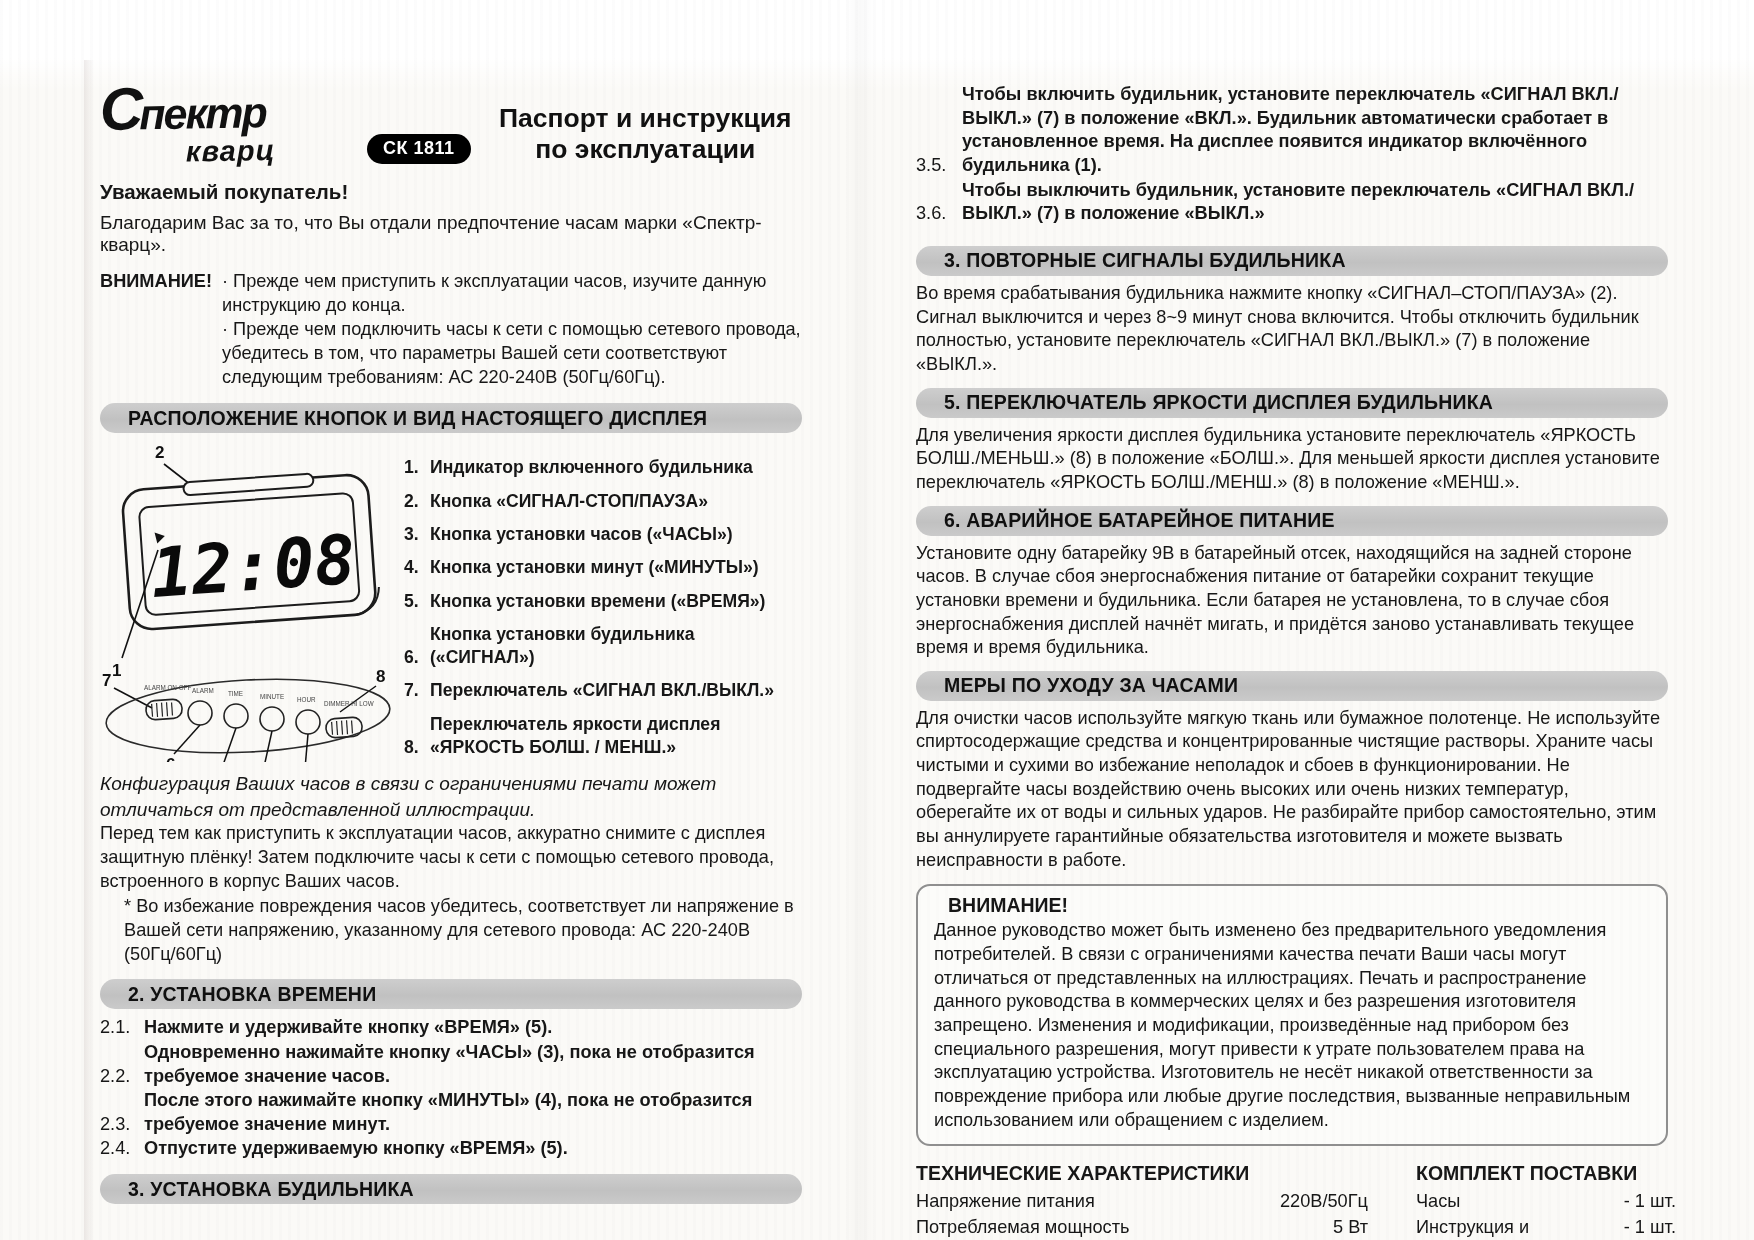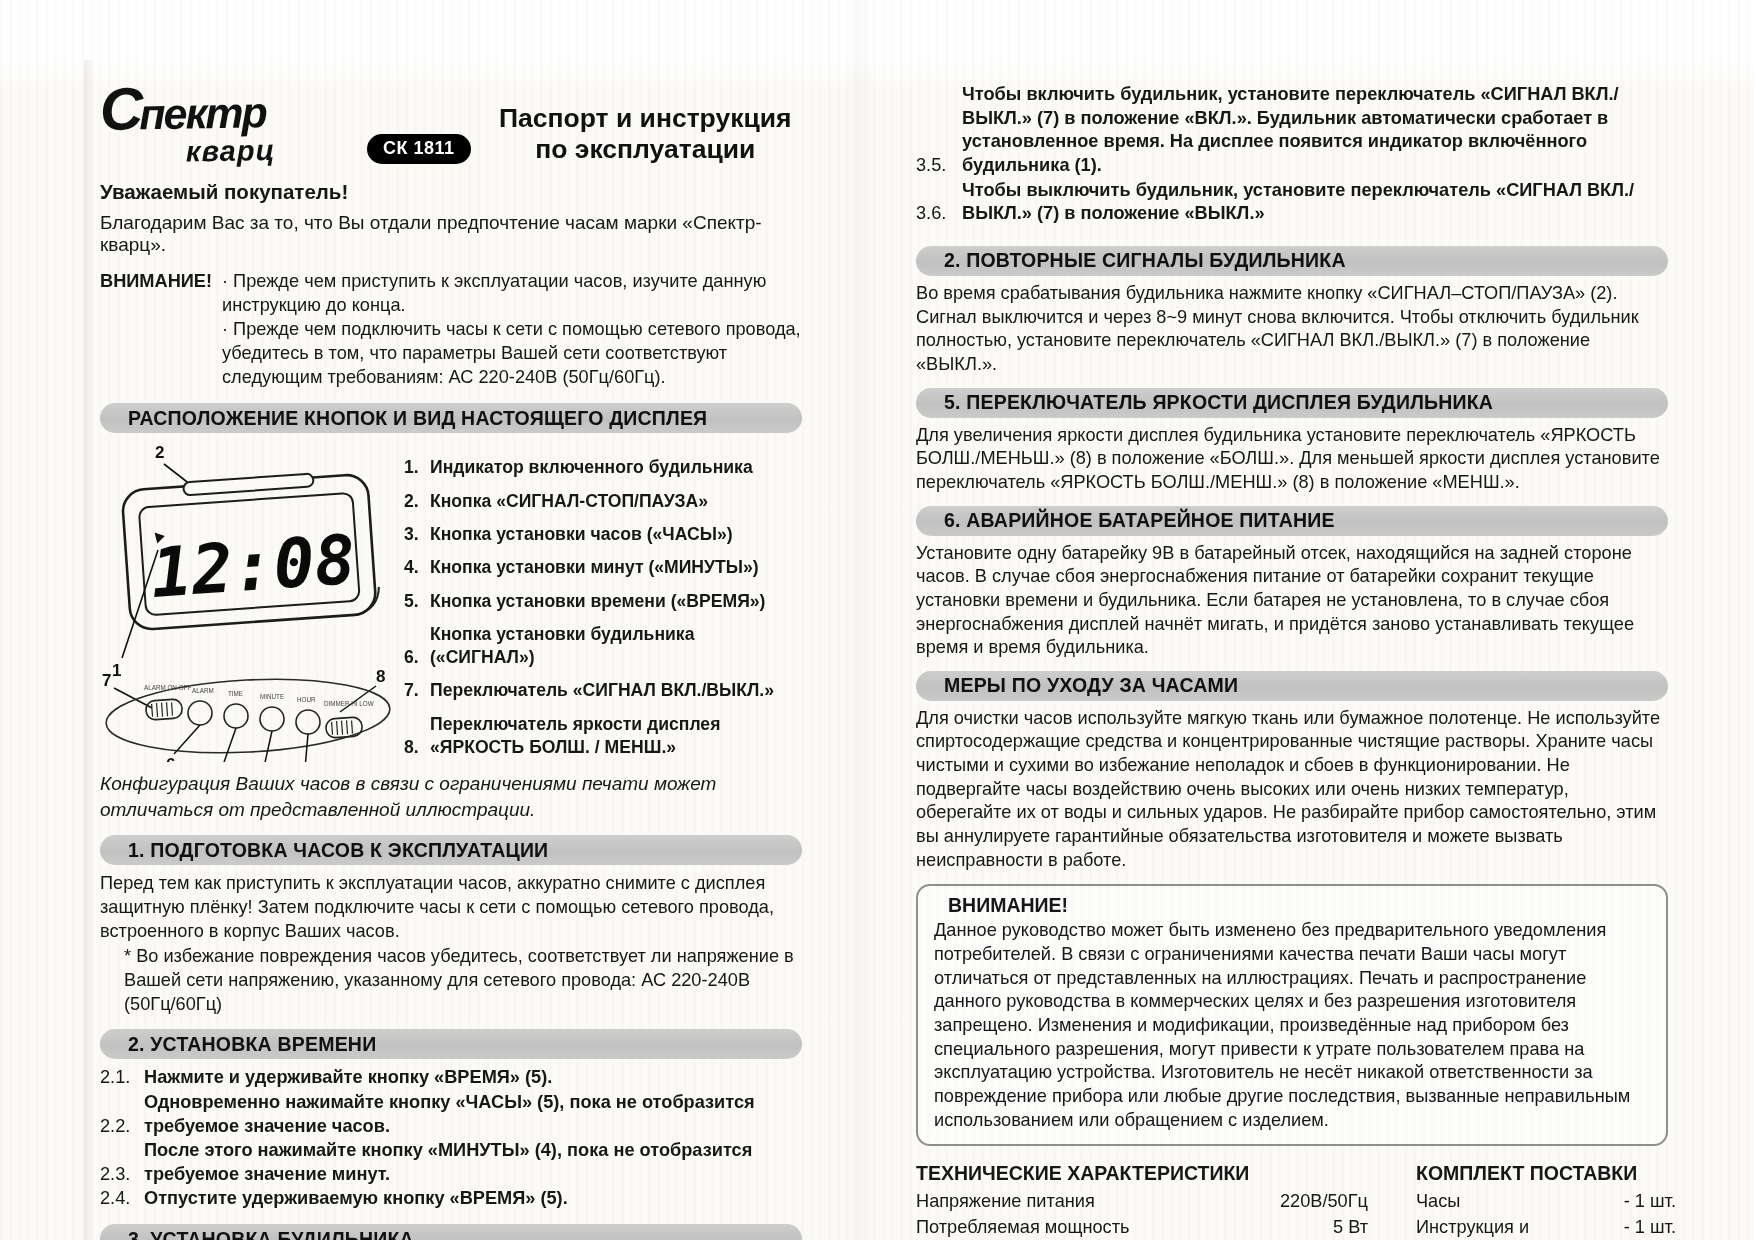--- a/index.html
+++ b/index.html
@@ -230,32 +230,31 @@
         </div>
       <div class="step">
           <span class="n">8.</span>
           <span class="t">Переключатель яркости дисплея «ЯРКОСТЬ БОЛШ. / МЕНШ.»</span>
         </div>
     </div>
   </div>
 
   <div class="italic-note">Конфигурация Ваших часов в связи с ограничениями печати может отличаться от представленной иллюстрации.</div>
 
-  <div class="bar">1. ПОДГОТОВКА ЧАСОВ К ЭКСПЛУАТАЦИИ</div>
   <p class="body-p">Перед тем как приступить к эксплуатации часов, аккуратно снимите с дисплея защитную плёнку! Затем подключите часы к сети с помощью сетевого провода, встроенного в корпус Ваших часов.</p>
   <p class="note-star">* Во избежание повреждения часов убедитесь, соответствует ли напряжение в Вашей сети напряжению, указанному для сетевого провода: АС 220-240В (50Гц/60Гц)</p>
 
   <div class="bar">2. УСТАНОВКА ВРЕМЕНИ</div>
   <div class="step">
       <span class="n">2.1.</span>
       <span class="t">Нажмите и удерживайте кнопку «ВРЕМЯ» (5).</span>
     </div>
   <div class="step">
       <span class="n">2.2.</span>
-      <span class="t">Одновременно нажимайте кнопку «ЧАСЫ» (5), пока не отобразится требуемое значение часов.</span>
+      <span class="t">Одновременно нажимайте кнопку «ЧАСЫ» (3), пока не отобразится требуемое значение часов.</span>
     </div>
   <div class="step">
       <span class="n">2.3.</span>
       <span class="t">После этого нажимайте кнопку «МИНУТЫ» (4), пока не отобразится требуемое значение минут.</span>
     </div>
   <div class="step">
       <span class="n">2.4.</span>
       <span class="t">Отпустите  удерживаемую кнопку «ВРЕМЯ» (5).</span>
     </div>
 
@@ -267,21 +266,21 @@
 
   <div class="step">
       <span class="n">3.5.</span>
       <span class="t">Чтобы включить будильник, установите переключатель «СИГНАЛ ВКЛ./ВЫКЛ.» (7) в положение «ВКЛ.». Будильник автоматически сработает в установленное  время. На дисплее появится индикатор включённого будильника (1).</span>
     </div>
   <div class="step">
       <span class="n">3.6.</span>
       <span class="t">Чтобы выключить будильник, установите переключатель «СИГНАЛ ВКЛ./ВЫКЛ.» (7) в положение «ВЫКЛ.»</span>
     </div>
 
-  <div class="bar" style="margin-top:20px;">2. ПОВТОРНЫЕ СИГНАЛЫ БУДИЛЬНИКА</div>
+  <div class="bar" style="margin-top:20px;">3. ПОВТОРНЫЕ СИГНАЛЫ БУДИЛЬНИКА</div>
   <p class="body-p">Во время срабатывания будильника нажмите кнопку «СИГНАЛ–СТОП/ПАУЗА» (2). Сигнал выключится и через 8~9 минут снова включится. Чтобы отключить будильник полностью, установите переключатель «СИГНАЛ ВКЛ./ВЫКЛ.» (7) в положение «ВЫКЛ.».</p>
 
   <div class="bar">5. ПЕРЕКЛЮЧАТЕЛЬ ЯРКОСТИ ДИСПЛЕЯ БУДИЛЬНИКА</div>
   <p class="body-p">Для увеличения яркости дисплея будильника установите переключатель «ЯРКОСТЬ БОЛШ./МЕНЬШ.» (8) в положение «БОЛШ.». Для меньшей яркости дисплея установите переключатель «ЯРКОСТЬ БОЛШ./МЕНШ.» (8) в положение «МЕНШ.».</p>
 
   <div class="bar">6. АВАРИЙНОЕ БАТАРЕЙНОЕ ПИТАНИЕ</div>
   <p class="body-p">Установите одну батарейку 9В в батарейный отсек, находящийся на задней стороне часов. В случае сбоя энергоснабжения питание от батарейки сохранит текущие установки времени и будильника. Если батарея не установлена, то в случае сбоя энергоснабжения дисплей начнёт мигать, и придётся заново устанавливать текущее время и время будильника.</p>
 
   <div class="bar">МЕРЫ ПО УХОДУ ЗА ЧАСАМИ</div>
   <p class="body-p">Для очистки часов используйте мягкую ткань или бумажное полотенце. Не используйте спиртосодержащие средства и концентрированные чистящие растворы. Храните часы чистыми и сухими во избежание неполадок и сбоев в функционировании. Не подвергайте часы воздействию очень высоких или очень низких температур, оберегайте их от воды и сильных ударов. Не разбирайте прибор самостоятельно, этим вы аннулируете гарантийные обязательства изготовителя и можете вызвать неисправности в работе.</p>

